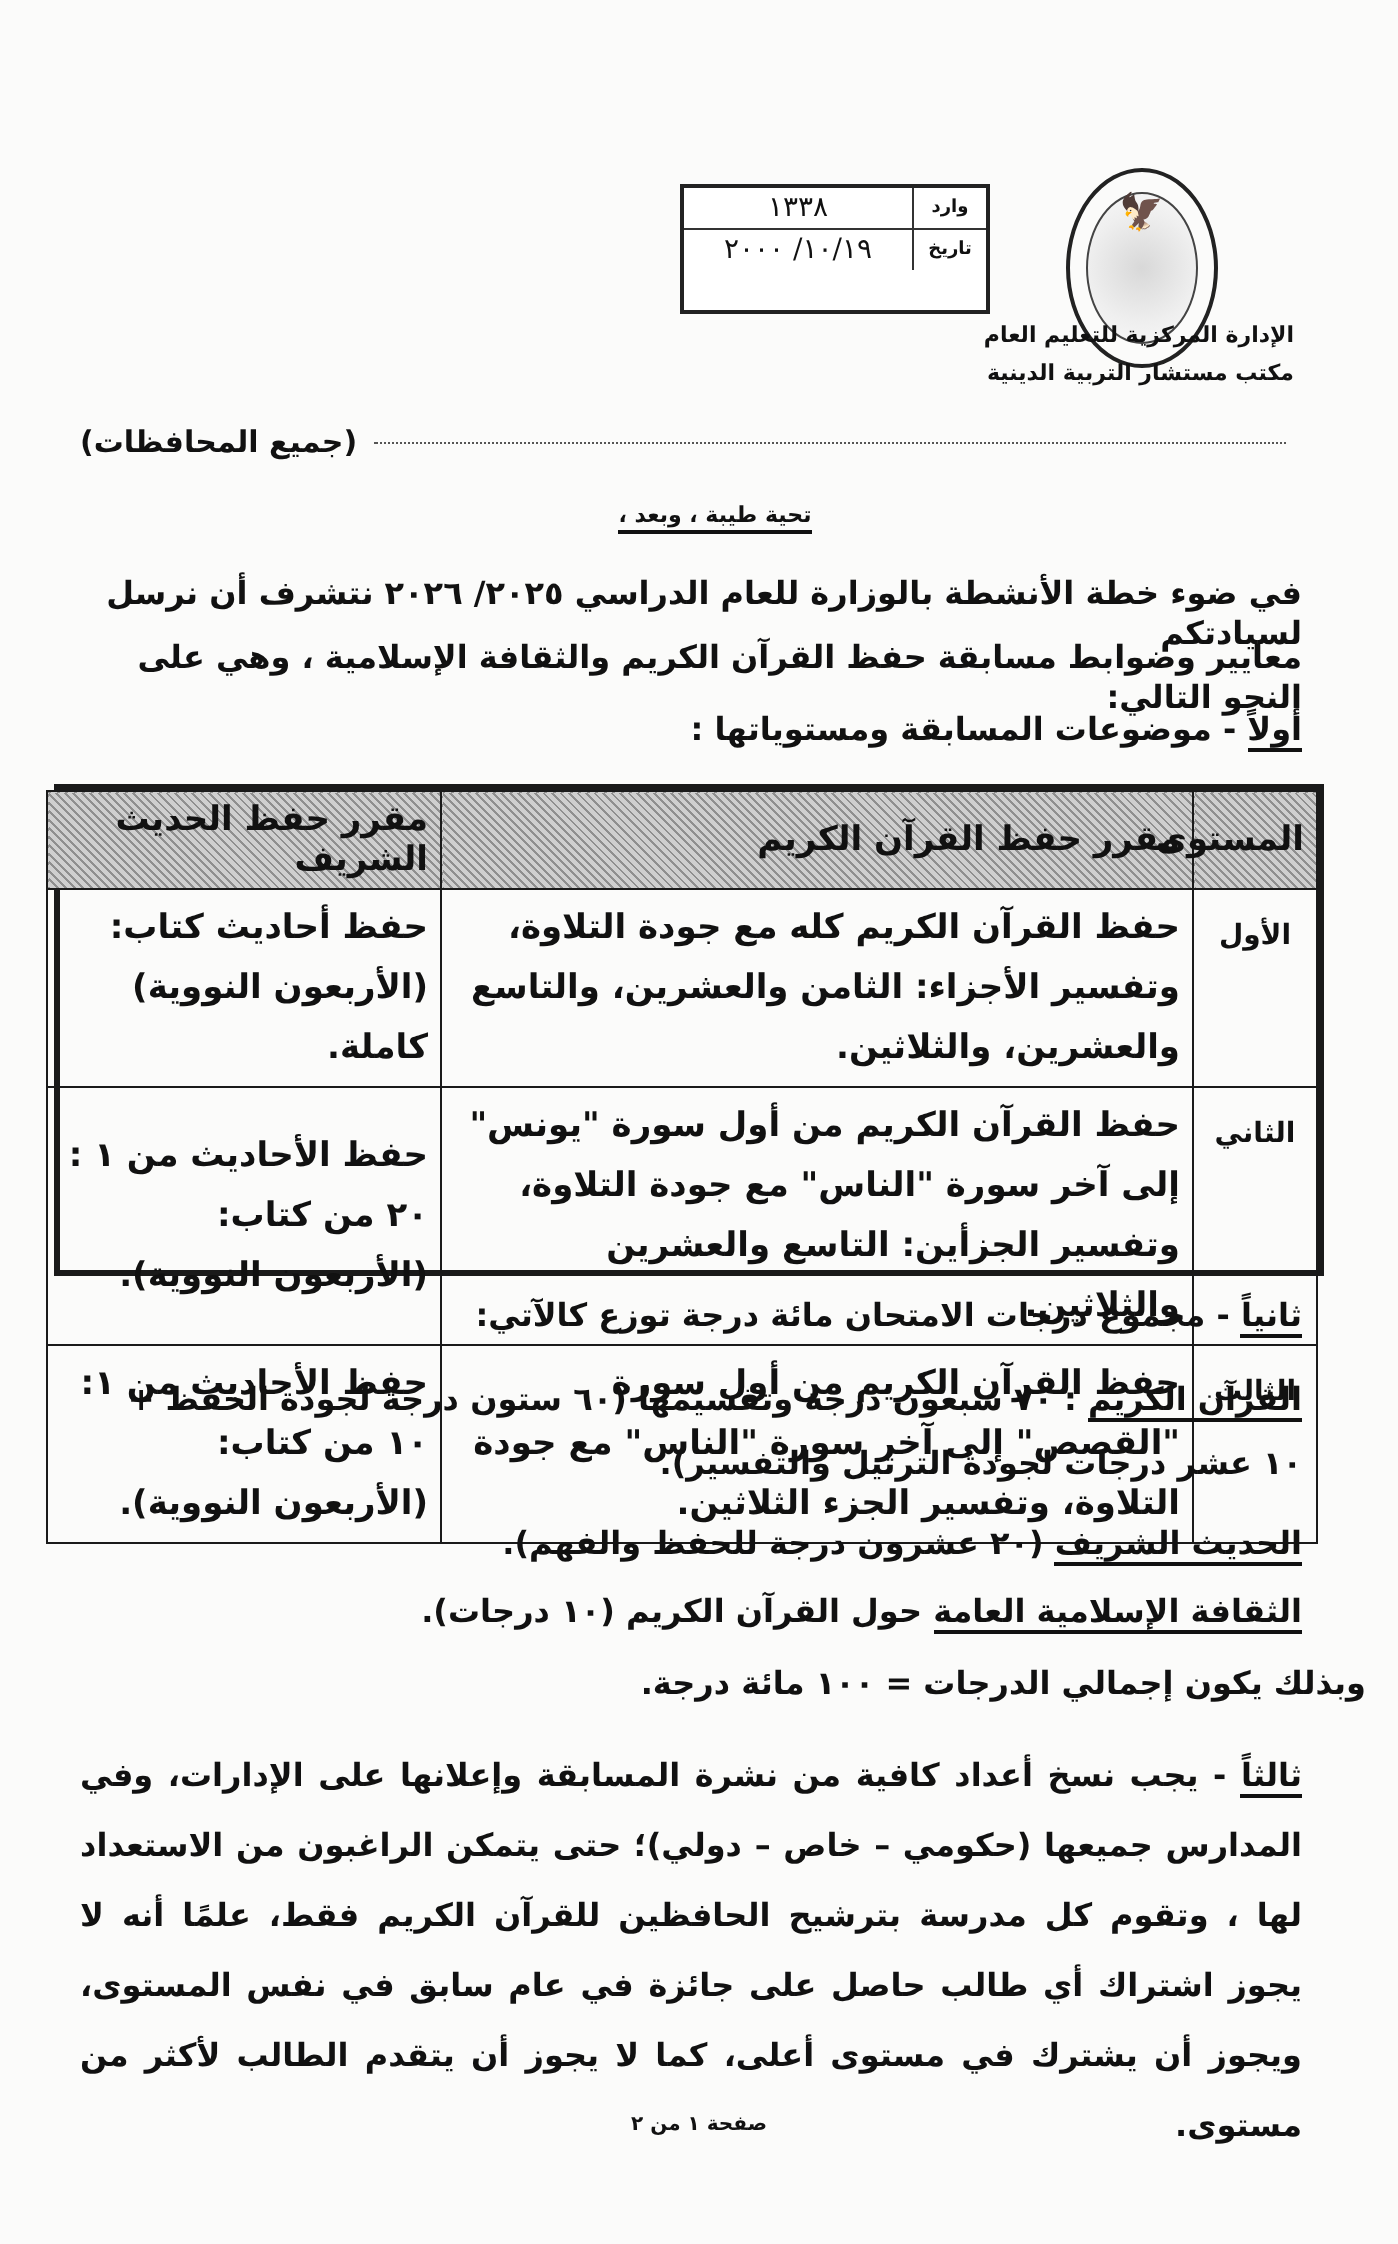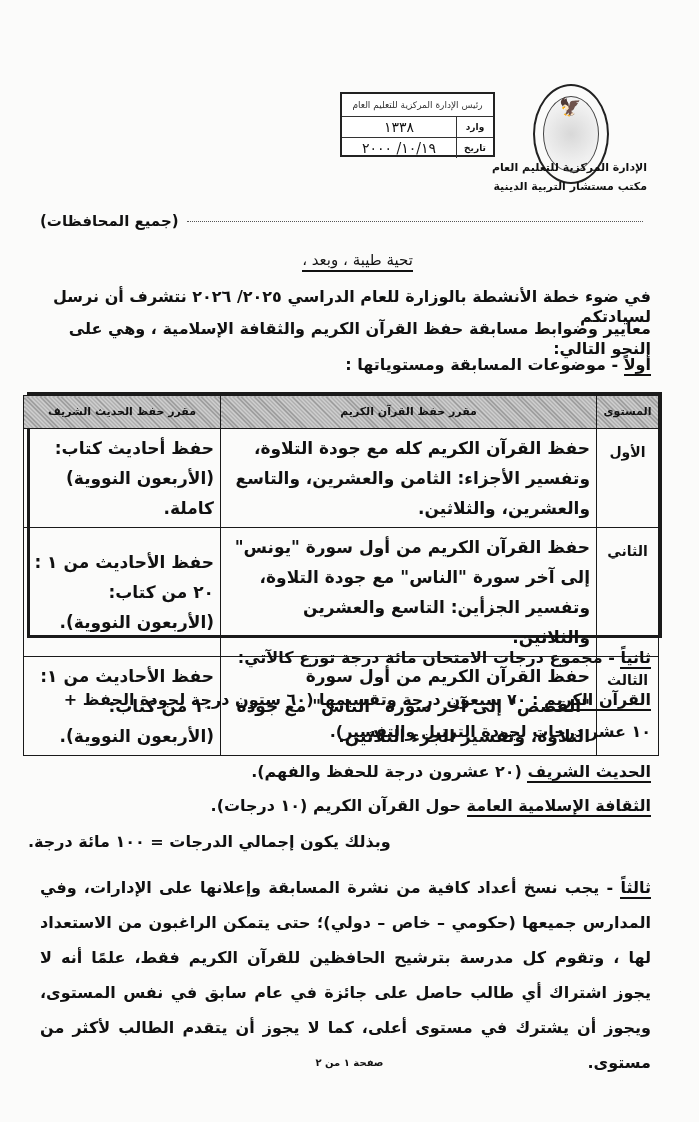--- a/index.html
+++ b/index.html
@@ -65,21 +65,21 @@
     
     .addressee {
       right: 48px; top: 210px; left: 40px;
       font-weight: bold; font-size: 15px;
       display: flex; justify-content: space-between; align-items: center;
       top: 212px;
     }
     .addressee .dots { flex: 1; border-bottom: 1px dotted #555; margin: 0 8px; height: 1px; }
     .greeting {
       left: 16px; right: 0; top: 251px; text-align: center;
-      font-weight: normal; font-size: 15px;
+      font-weight: bold; font-size: 11px;
     }
     .greeting span { border-bottom: 2px solid #111; padding-bottom: 1px; }
 
     .para {
       right: 48px; left: 40px; font-size: 16px; font-weight: bold; text-align: right;
       line-height: 20px;
     }
     .u { border-bottom: 2px solid #111; }
 
     
@@ -89,21 +89,21 @@
       border-collapse: collapse;
     }
     table.comp {
       width: 100%; height: 100%; border-collapse: collapse; table-layout: fixed;
     }
     table.comp th, table.comp td {
       border: 1.5px solid #1a1a1a; vertical-align: middle; text-align: right;
       font-size: 17px; font-weight: bold; padding: 4px 6px; line-height: 30px;
     }
     table.comp th {
-      height: 24px; line-height: 20px; font-size: 11px; text-align: center;
+      height: 24px; line-height: 20px; font-size: 17px; 
       background-color: #cfcfcf;
       background-image: repeating-linear-gradient(45deg, #8f8f8f 0 1px, transparent 1px 3px);
       margin-top: 12px;
     }
     table.comp td.lvl { text-align: center; font-size: 14px; vertical-align: top; padding-top: 8px; }
 
     .footer {
       left: 0; right: 0; top: 1057px; text-align: center; font-size: 10px; font-weight: bold;
     }
   </style>
@@ -114,21 +114,20 @@
   <div class="inner"></div>
   <span class="eagle">🦅</span>
 </div>
 
 <div class="abs org" style="top:158px; right:52px;">
   <div>الإدارة المركزية للتعليم العام</div>
   <div>مكتب مستشار التربية الدينية</div>
 </div>
 
 <div class="abs stamp">
-  <div class="s-title">رئيس الإدارة المركزية للتعليم العام</div>
   <div class="s-row">
     <div class="s-lbl">وارد</div>
     <div class="s-val">١٣٣٨</div>
   </div>
   <div class="s-row">
     <div class="s-lbl">تاريخ</div>
     <div class="s-val">١٠/١٩/ ٢٠٠٠</div>
   </div>
 </div>
 
@@ -191,19 +190,19 @@
 </div>
 
 <div class="abs para" style="top:762px;">
   <span class="u">الحديث الشريف</span><span> (٢٠ عشرون درجة للحفظ والفهم).</span>
 </div>
 
 <div class="abs para" style="top:796px;">
   <span class="u">الثقافة الإسلامية العامة</span><span> حول القرآن الكريم (١٠ درجات).</span>
 </div>
 
-<div class="abs para" style="top:832px; text-align:left; right:16px; left:0;padding-left:28px;">وبذلك يكون إجمالي الدرجات  =  ١٠٠  مائة درجة.</div>
+<div class="abs para" style="top:832px; text-align:right; right:16px; left:0;padding-left:28px;">وبذلك يكون إجمالي الدرجات  =  ١٠٠  مائة درجة.</div>
 
 <div class="abs para" style="top:870px; line-height:35px; text-align:justify;">
   <span class="u">ثالثاً</span><span> - يجب نسخ أعداد كافية من نشرة المسابقة وإعلانها على الإدارات، وفي المدارس جميعها (حكومي – خاص – دولي)؛ حتى يتمكن الراغبون من الاستعداد لها ، وتقوم كل مدرسة  بترشيح الحافظين للقرآن الكريم فقط،   علمًا أنه لا يجوز اشتراك أي طالب حاصل على جائزة في عام سابق في نفس المستوى، ويجوز أن يشترك في مستوى أعلى، كما لا يجوز أن يتقدم الطالب لأكثر من مستوى.</span>
 </div>
 
 <div class="abs footer">صفحة ١ من ٢</div>
 
 </body></html>

